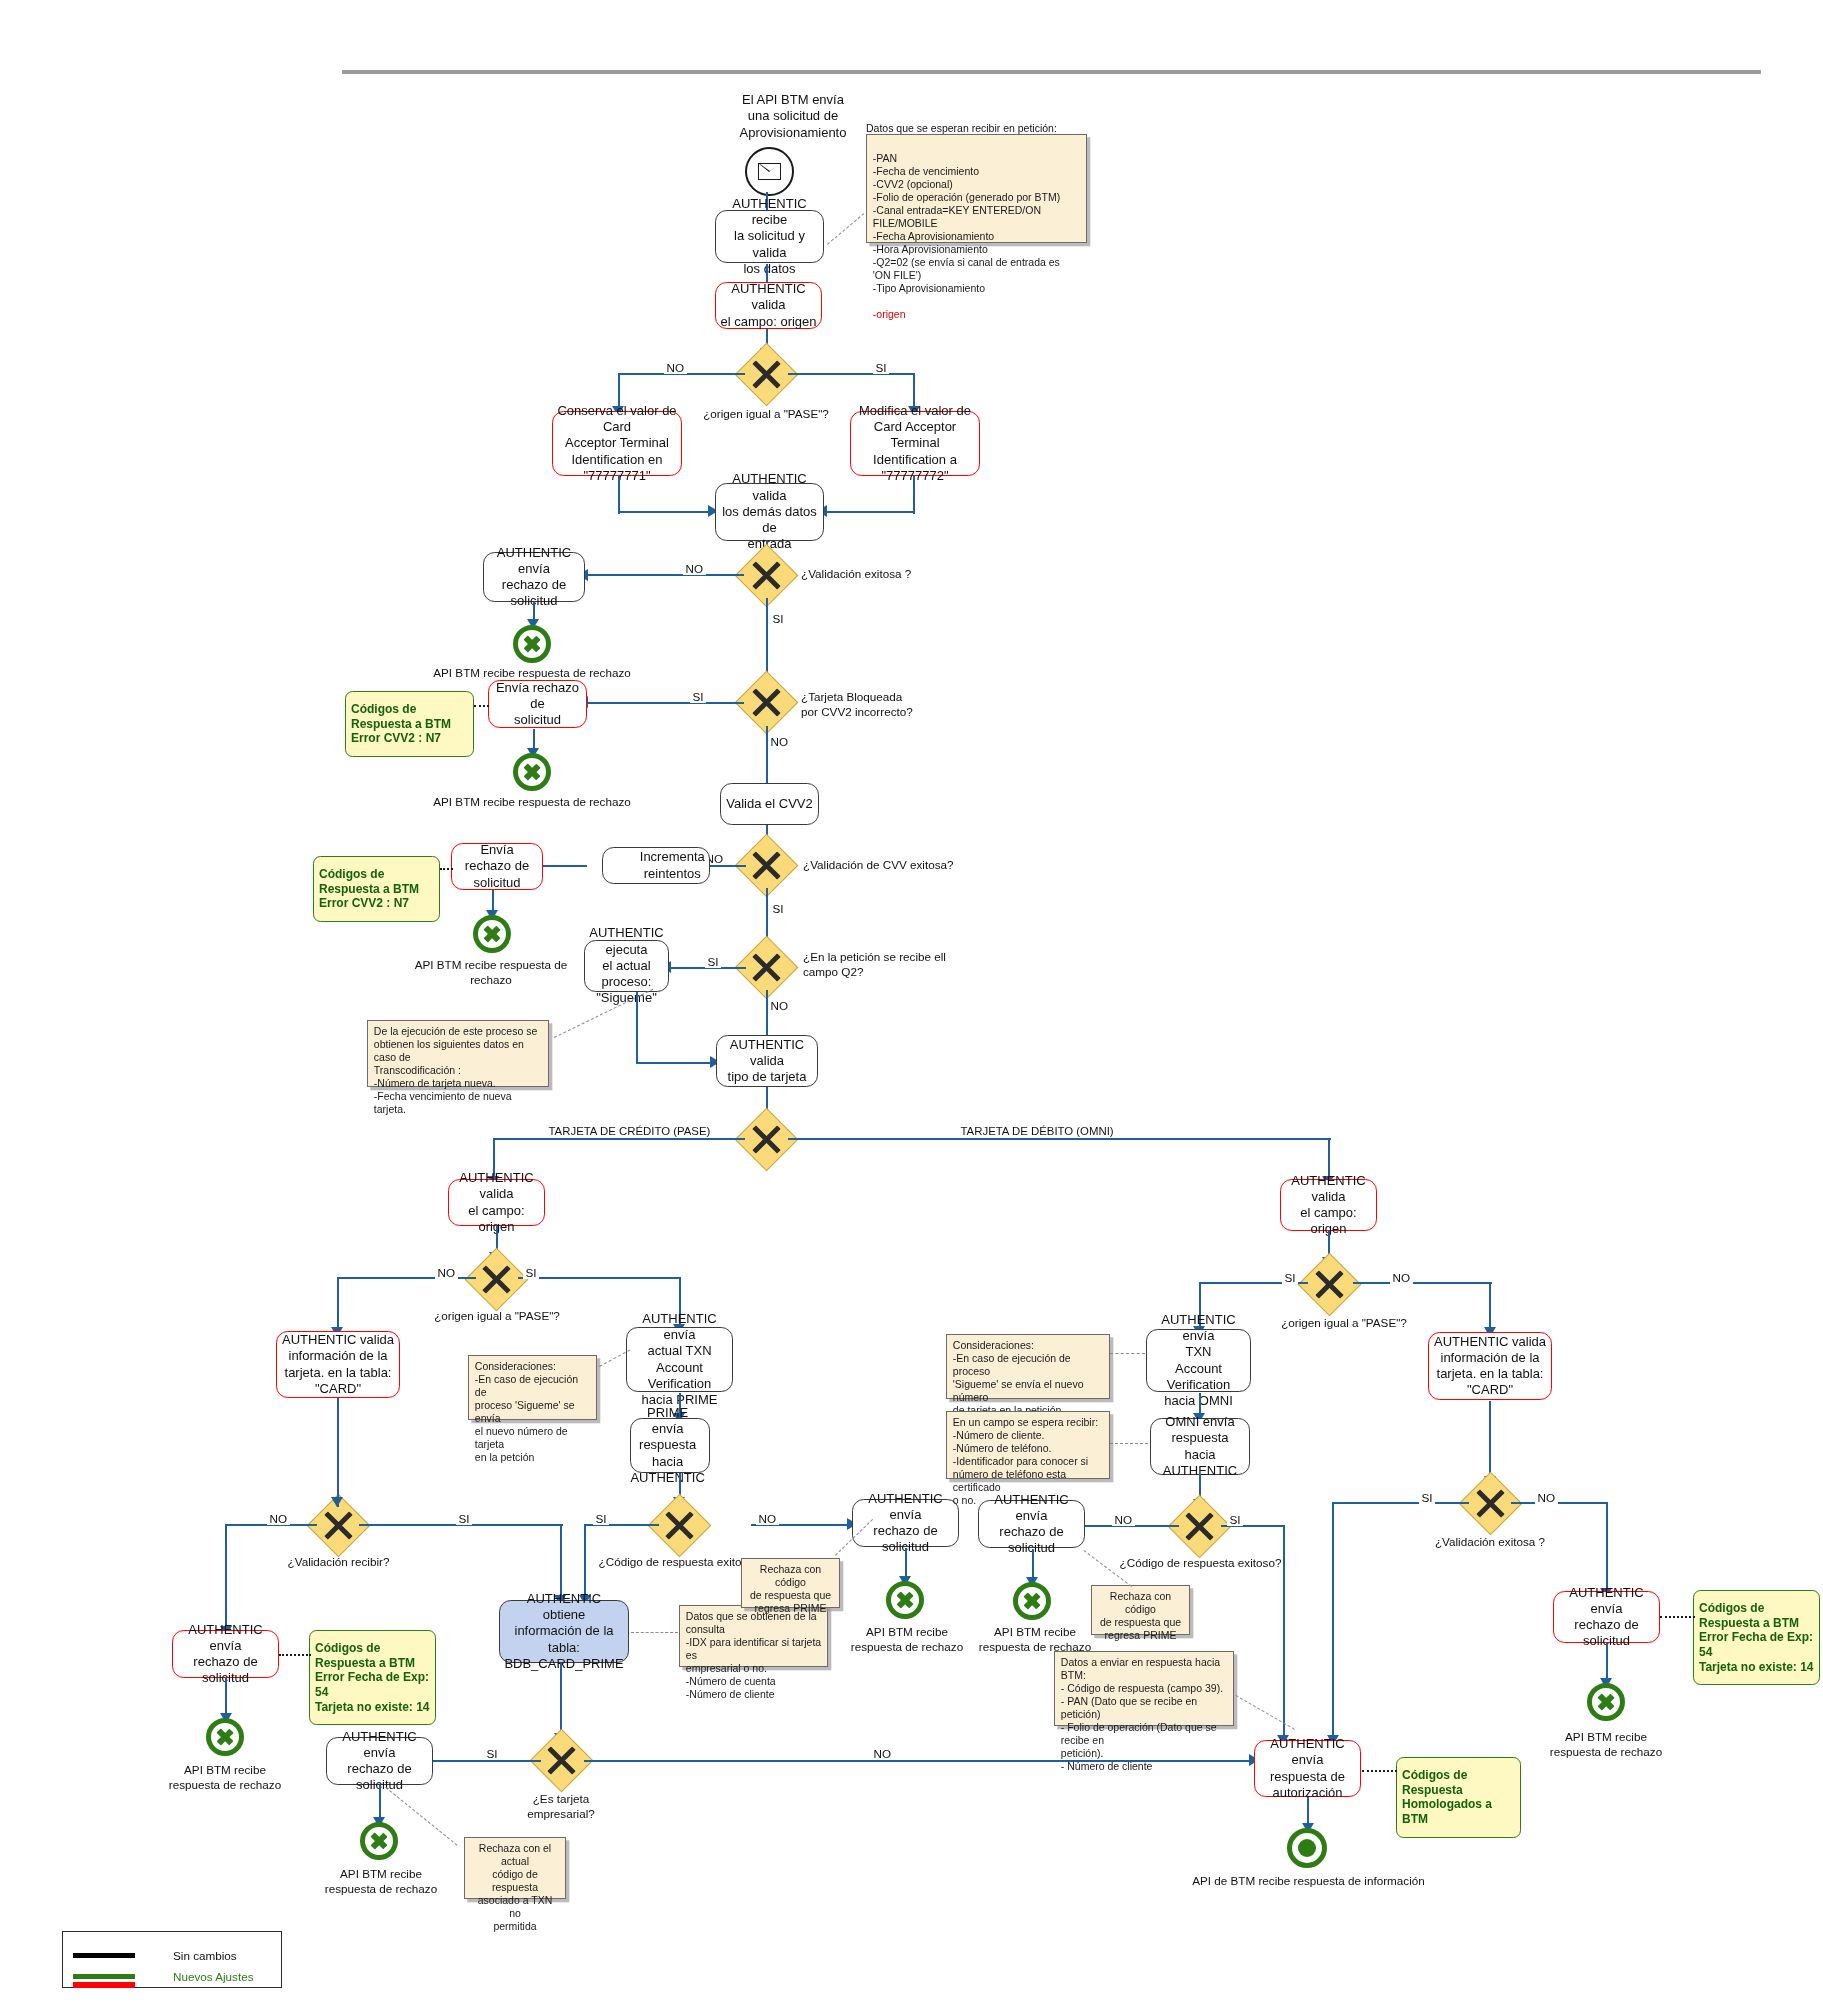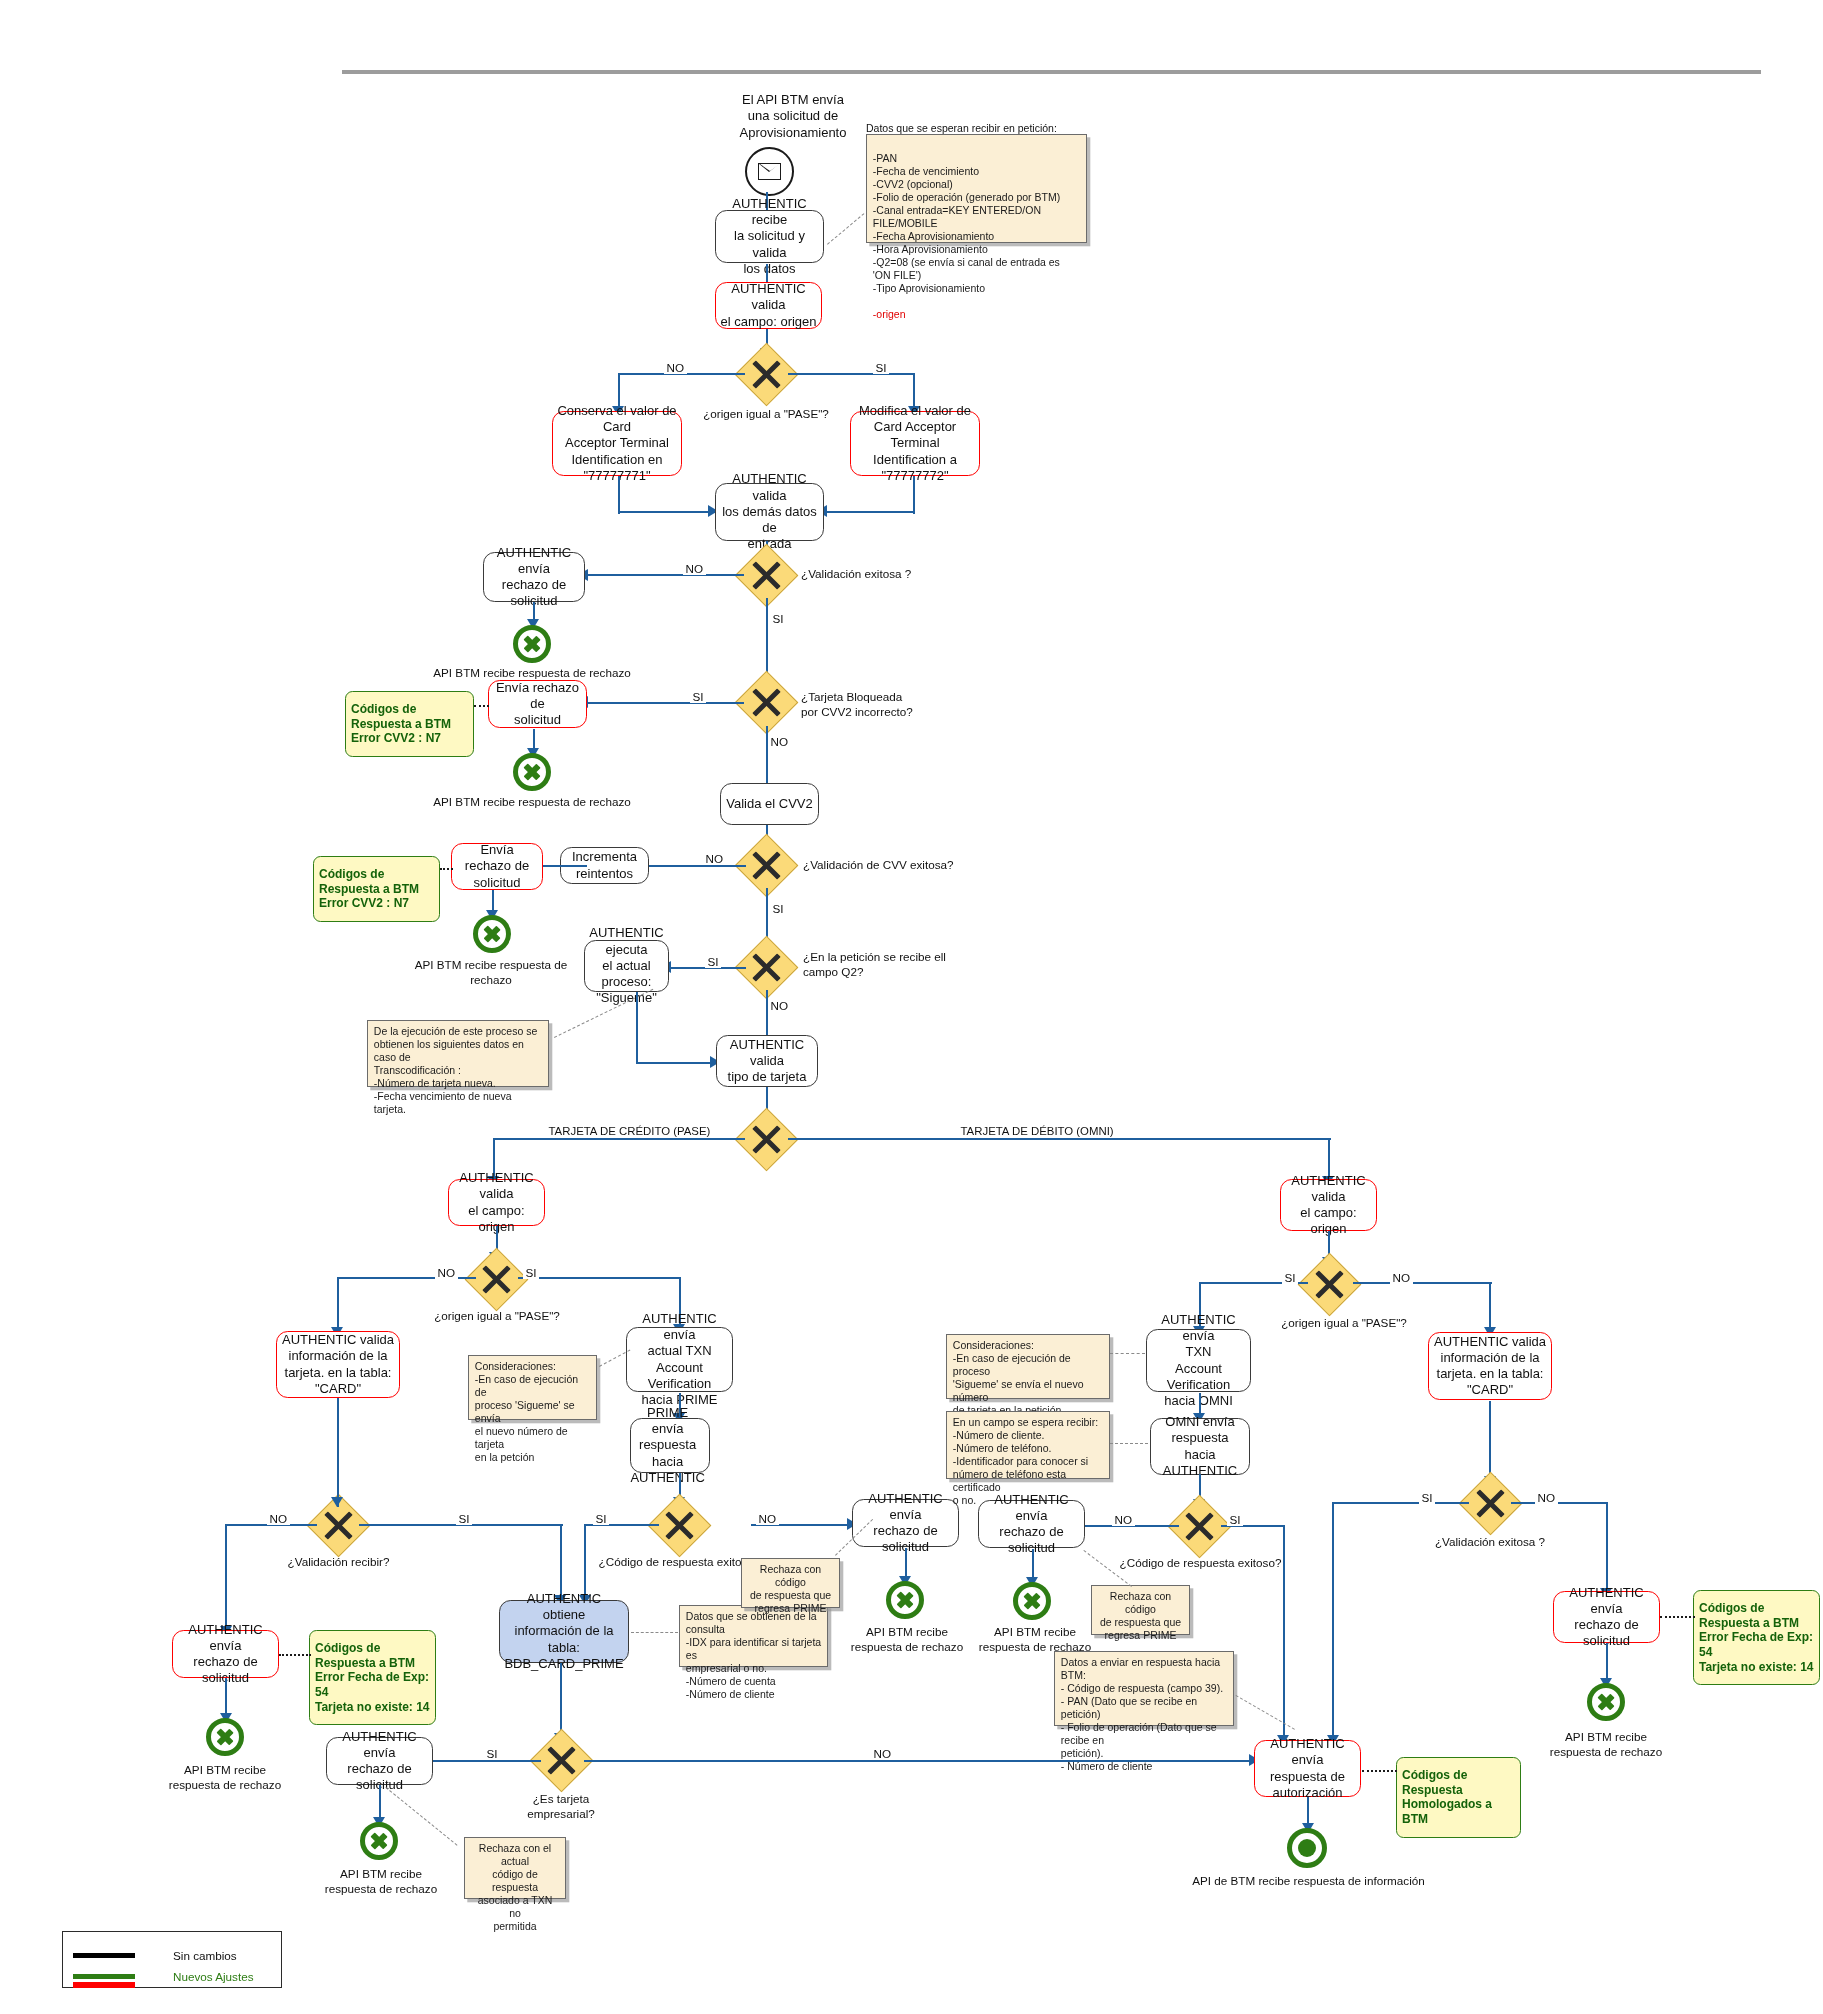--- a/index.html
+++ b/index.html
@@ -108,21 +108,21 @@
 
   <div class="txt sm" style="left:866px;top:122px;width:267px;text-align:left;font-size:10.5px;">Datos que se esperan recibir en petición:</div>
   <div class="note" style="left:866px;top:134px;width:221px;height:109px;">
     <div>-PAN
 -Fecha de vencimiento
 -CVV2 (opcional)
 -Folio de operación (generado por BTM)
 -Canal entrada=KEY ENTERED/ON FILE/MOBILE
 -Fecha Aprovisionamiento
 -Hora Aprovisionamiento
--Q2=08 (se envía si canal de entrada es 'ON FILE')
+-Q2=02 (se envía si canal de entrada es 'ON FILE')
 -Tipo Aprovisionamiento</div>
     <div style="color:#e00000;">-origen</div>
   </div>
   <div class="dash" style="left:827px;top:244px;width:48px;transform:rotate(-40deg);"></div>
 
   <div class="ln lnv" style="left:766px;top:264px;height:23.4px;"></div>
   <div class="ar ar-d" style="left:760px;top:282px;"></div>
 
   <div class="node red" style="left:715px;top:282px;width:107px;height:47px;">
     <span style="white-space:pre-line;">AUTHENTIC valida
@@ -219,21 +219,21 @@
   </div>
 
   <div class="ln lnv" style="left:766px;top:825px;height:25px;"></div>
   <div class="ar ar-d" style="left:760px;top:845px;"></div>
 
   <div class="gw" style="left:744px;top:843px;"></div>
   <div class="txt sm" style="left:803px;top:858px;width:192px;text-align:left;">¿Validación de CVV exitosa?</div>
 
   <div class="ln lnh" style="left:647px;top:865px;width:99px;"></div>
   <div class="elbl" style="left:703px;top:852px;">NO</div>
-  <div class="node black" style="left:560px;top:847px;width:89px;height:37px;">
+  <div class="node black" style="left:602px;top:847px;width:108px;height:37px;justify-content:flex-end;">
     <span style="white-space:pre-line;">Incrementa
 reintentos</span>
   </div>
   <div class="ln lnh" style="left:539px;top:865px;width:48px;"></div>
   <div class="ar ar-l" style="left:531px;top:859px;"></div>
   <div class="node red" style="left:451px;top:843px;width:92px;height:47px;">
     <span style="white-space:pre-line;">Envía rechazo de
 solicitud</span>
   </div>
   <div class="greennote" style="left:313px;top:856px;width:127px;">Códigos de Respuesta a BTM

